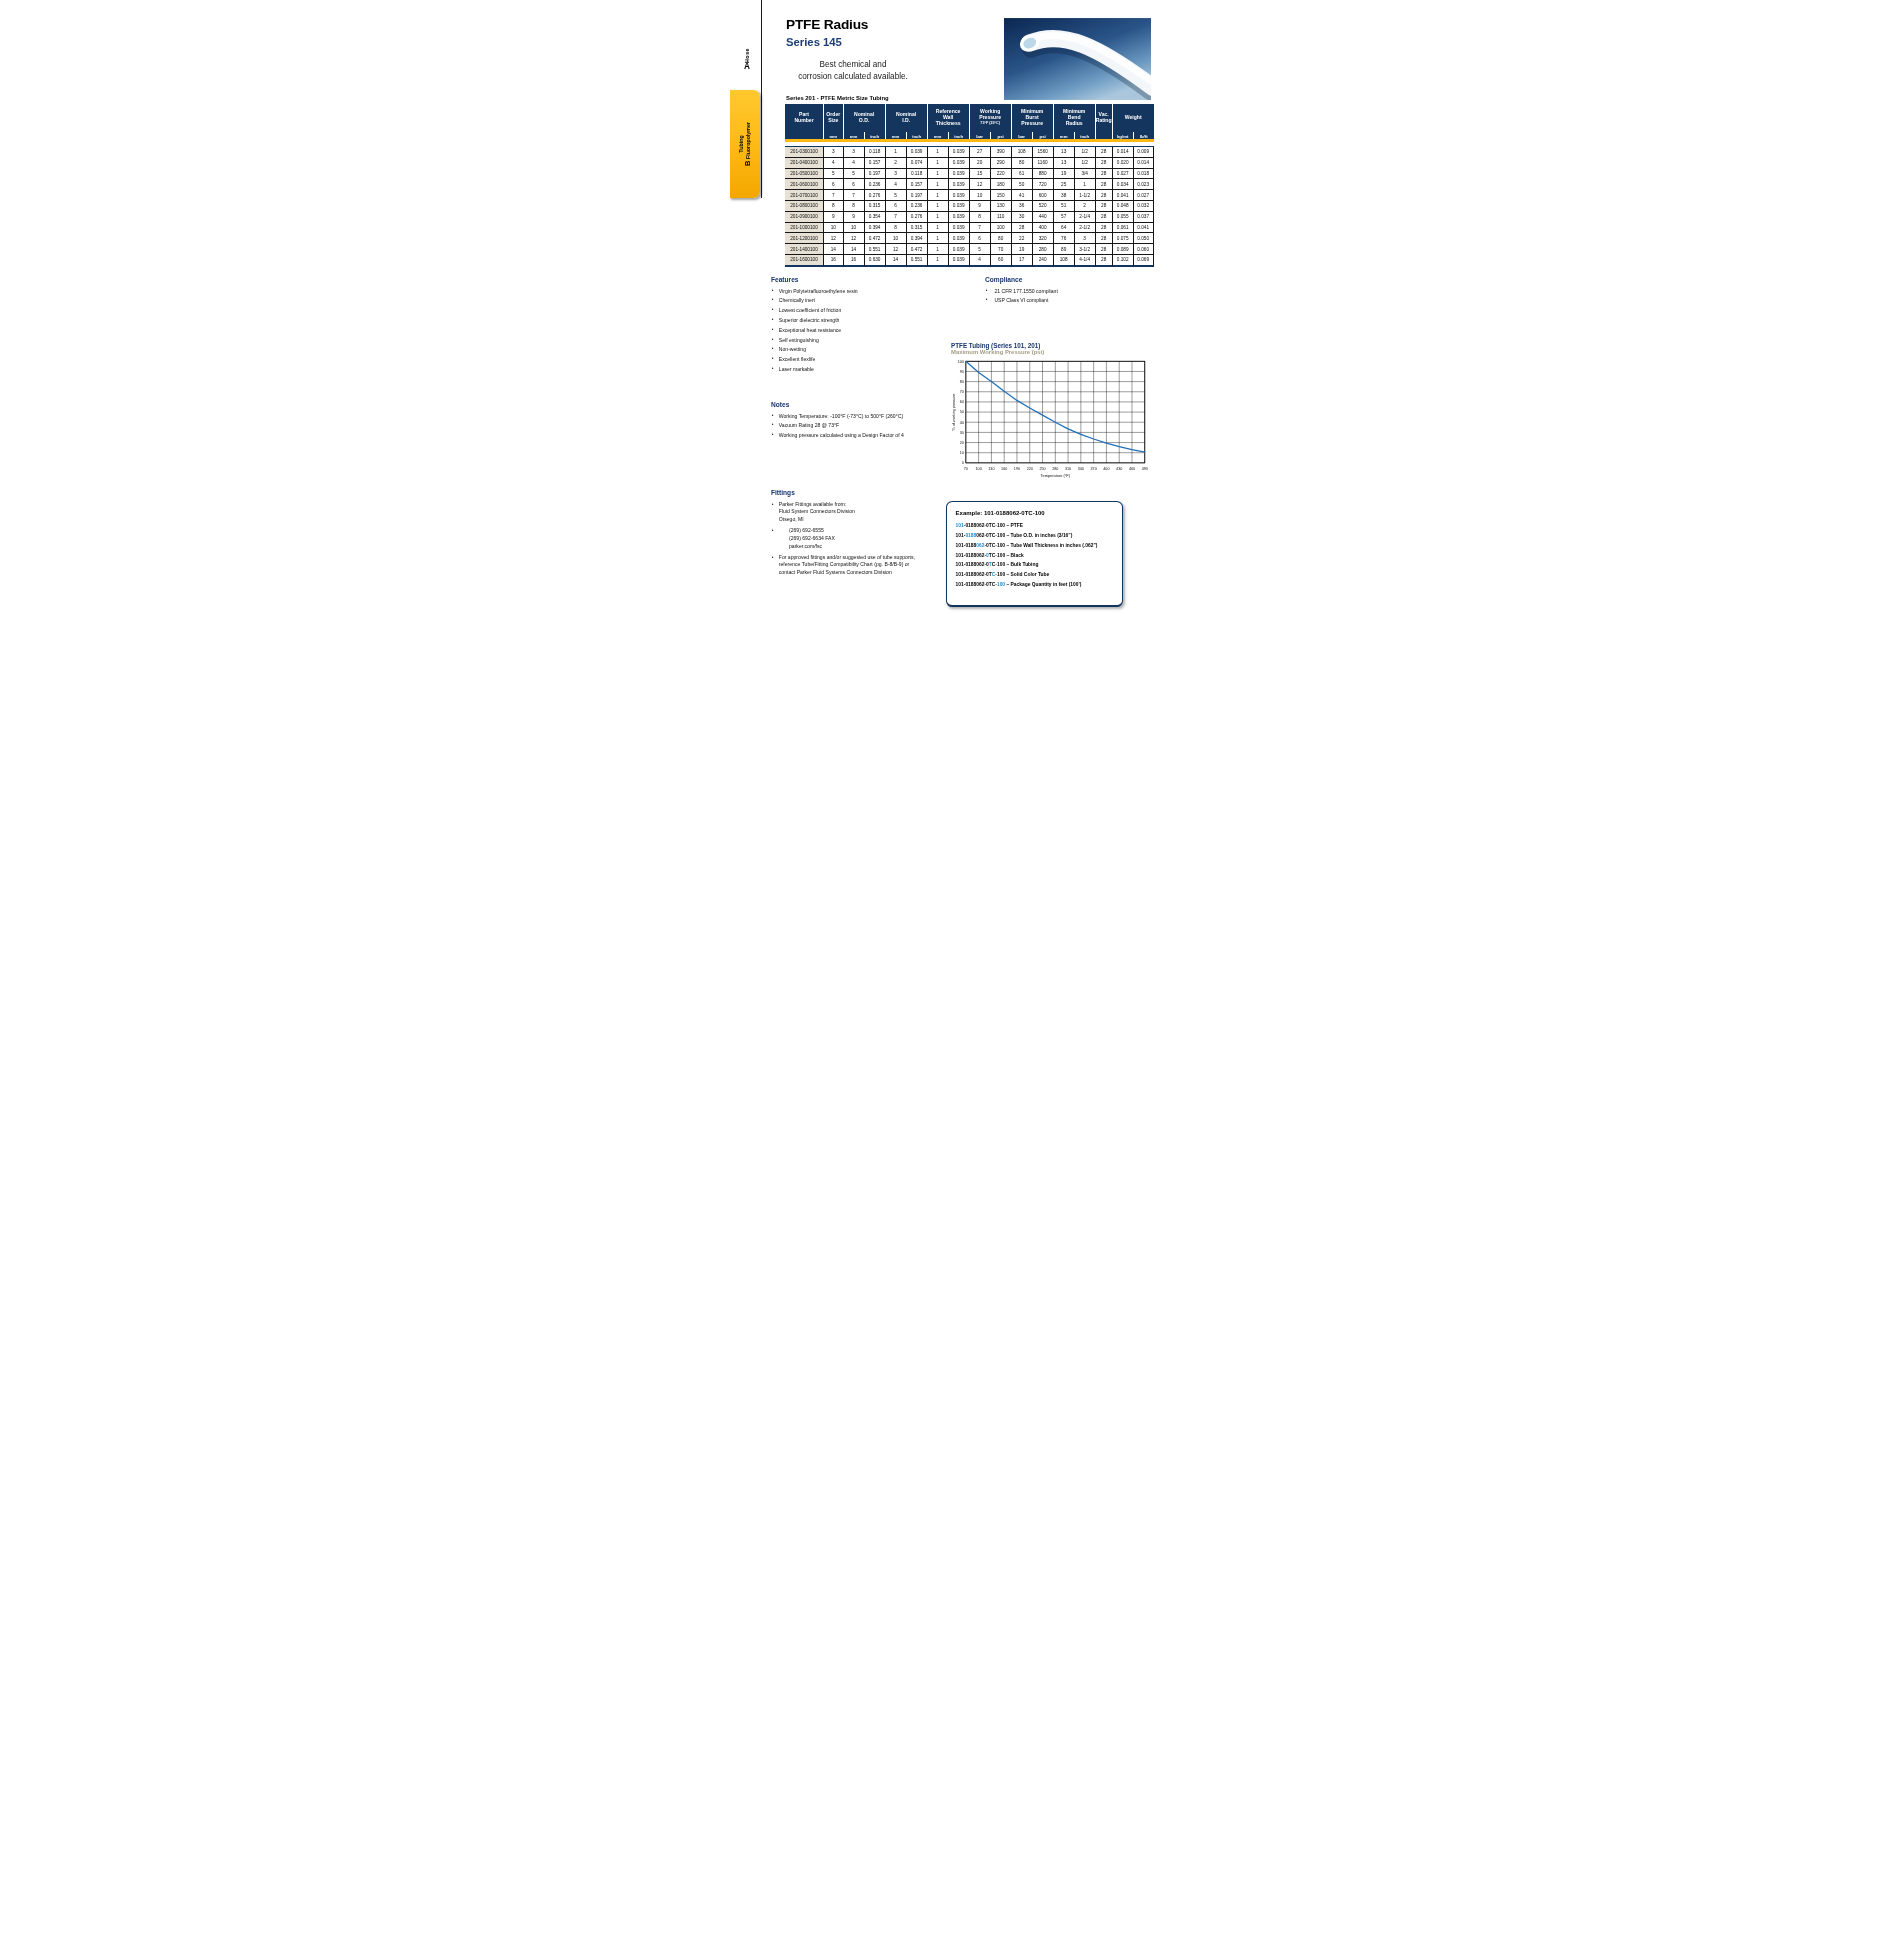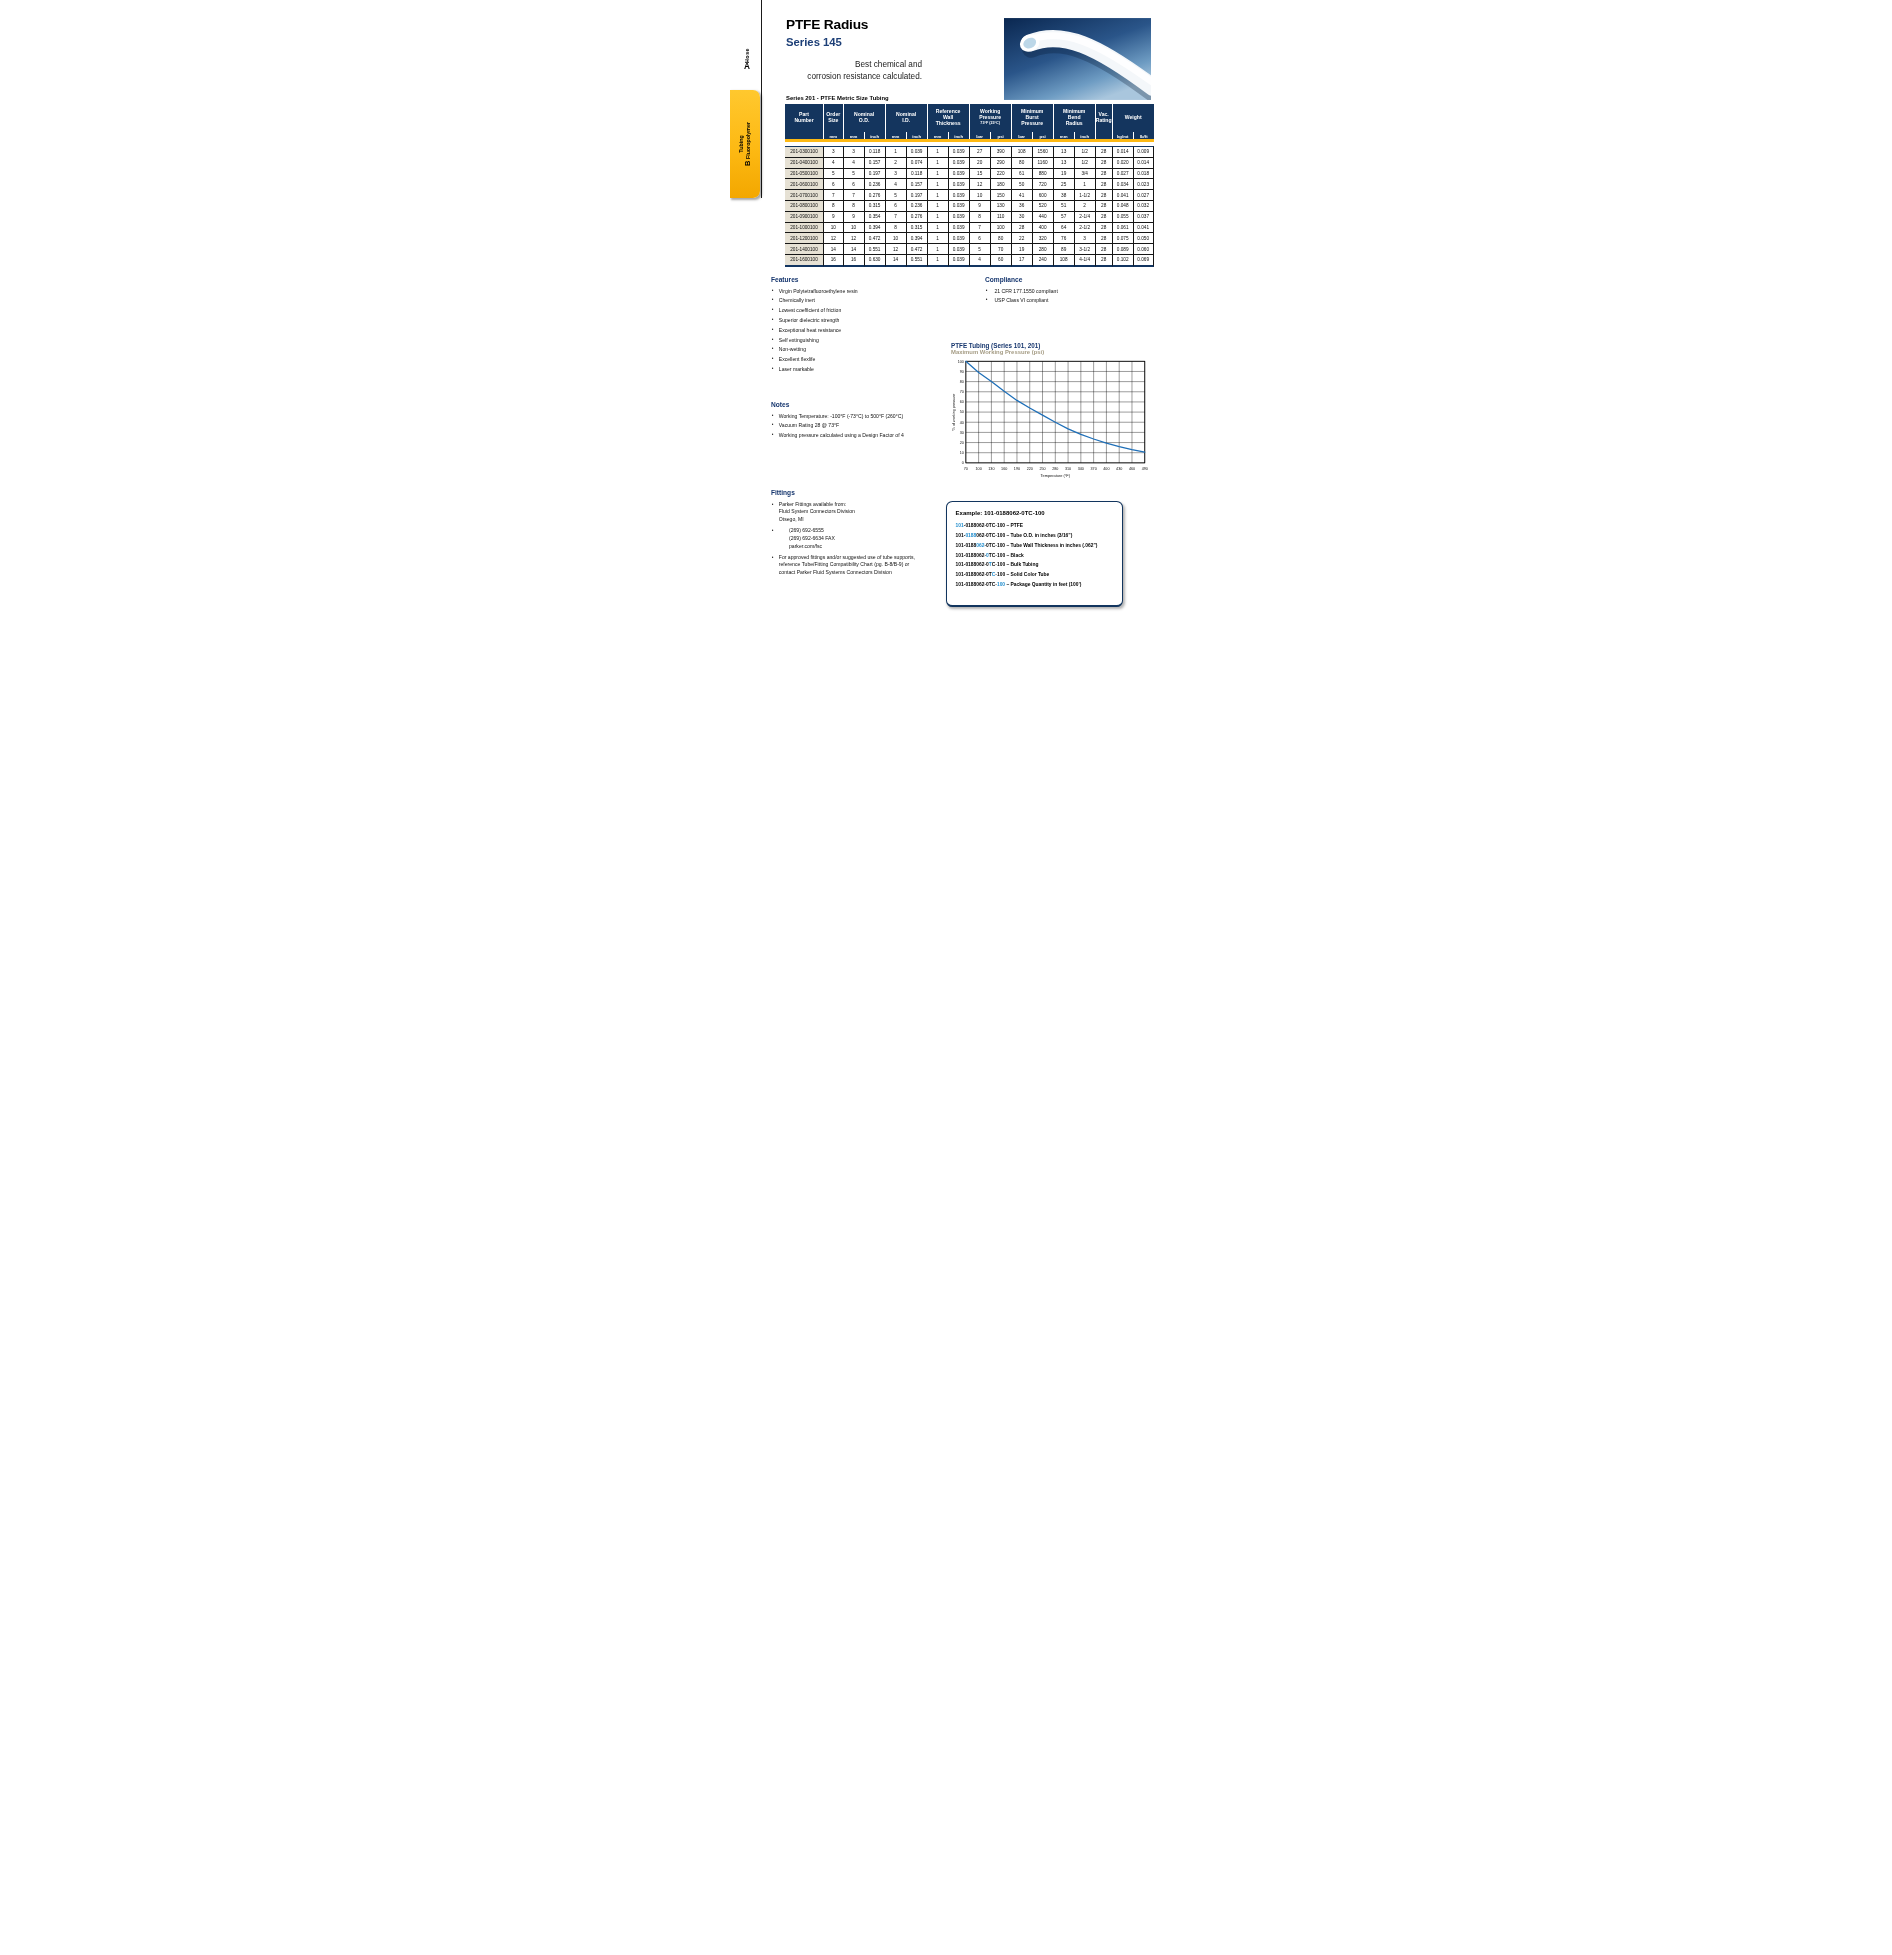--- a/index.html
+++ b/index.html
@@ -27,21 +27,21 @@
     position:absolute; left:50%; top:50%;
     transform:translate(-50%,-50%) rotate(-90deg);
     width:98px; text-align:center; line-height:6.6px; white-space:nowrap;
   }
   .tab-b-line1 { font-size:5.3px; font-weight:bold; color:#000; }
   .tab-b-line2 { font-size:5.3px; font-weight:bold; color:#000; }
   .tab-b-letter { font-size:7.4px; font-weight:bold; margin-right:1.6px; }
   
   .page-title { position:absolute; left:56px; top:17px; font-size:13.7px; font-weight:800; letter-spacing:-0.2px; color:#000; }
   .page-series { position:absolute; left:56px; top:36px; font-size:11.3px; font-weight:600; color:#1d3f77; }
-  .tagline { position:absolute; left:54px; top:59px; width:138px; text-align:right; font-size:8.2px; line-height:11.7px; color:#1a1a1a; }
+  .tagline { position:absolute; left:54px; top:59px; width:138px; text-align:center; font-size:8.2px; line-height:11.7px; color:#1a1a1a; }
   
   .photo { position:absolute; left:274px; top:17.6px; width:147px; height:82px; }
   
   .table-caption { position:absolute; left:56px; top:95px; font-size:5.9px; font-weight:bold; color:#000; }
   .table-wrap { position:absolute; left:55px; top:104px; }
   table.spec { border-collapse:separate; border-spacing:0; table-layout:fixed; width:365px; }
   table.spec th, table.spec td { padding:0; }
   .th-group {
     background:#14355e; color:#fff; font-weight:bold; font-size:5.1px; line-height:5.9px;
     height:28px; text-align:center; vertical-align:middle; white-space:pre-line;
@@ -108,21 +108,21 @@
     <div class="tab-b-rot">
       <div class="tab-b-line1">Tubing</div>
       <div class="tab-b-line2"><span class="tab-b-letter">B</span><span>Fluoropolymer</span></div>
     </div>
   </div>
 
   <div class="page-title">PTFE Radius</div>
   <div class="page-series">Series 145</div>
   <div class="tagline">
     <div>Best chemical and</div>
-    <div>corrosion resistance calculated.</div>
+    <div>corrosion calculated available.</div>
   </div>
 
   <div class="photo">
     <svg width="147" height="82" viewBox="0 0 377 210">
       <defs>
         <linearGradient id="bgGrad" x1="0" y1="0" x2="0.65" y2="1">
           <stop offset="0" stop-color="#0a2750"></stop>
           <stop offset="0.5" stop-color="#2a5589"></stop>
           <stop offset="0.82" stop-color="#6e9cc3"></stop>
           <stop offset="1" stop-color="#a9c6dd"></stop>

